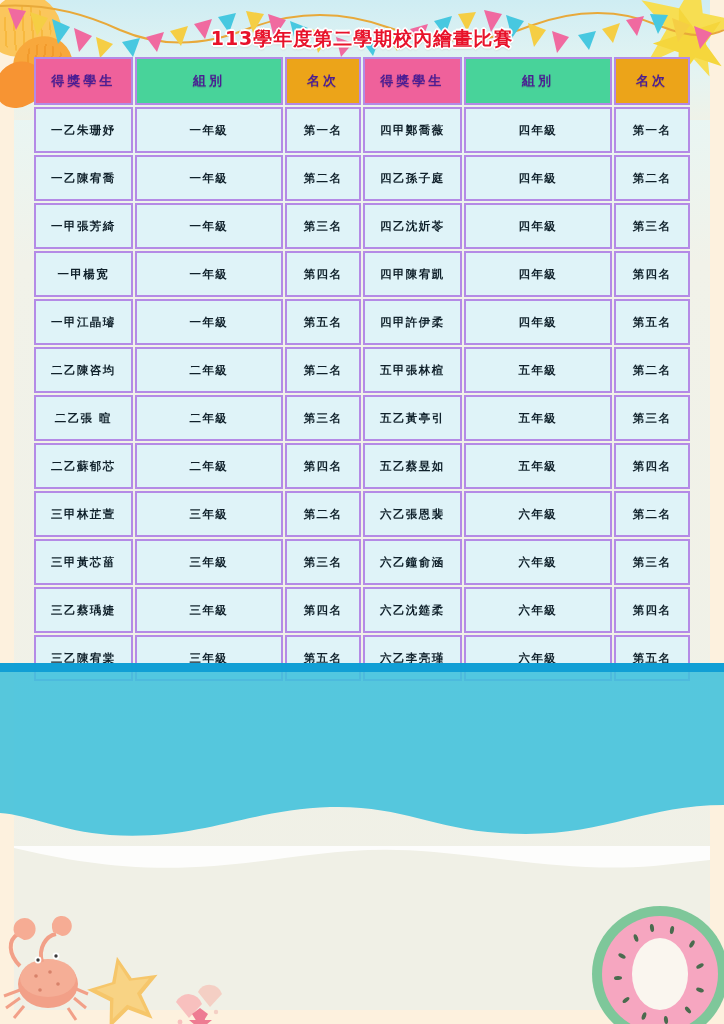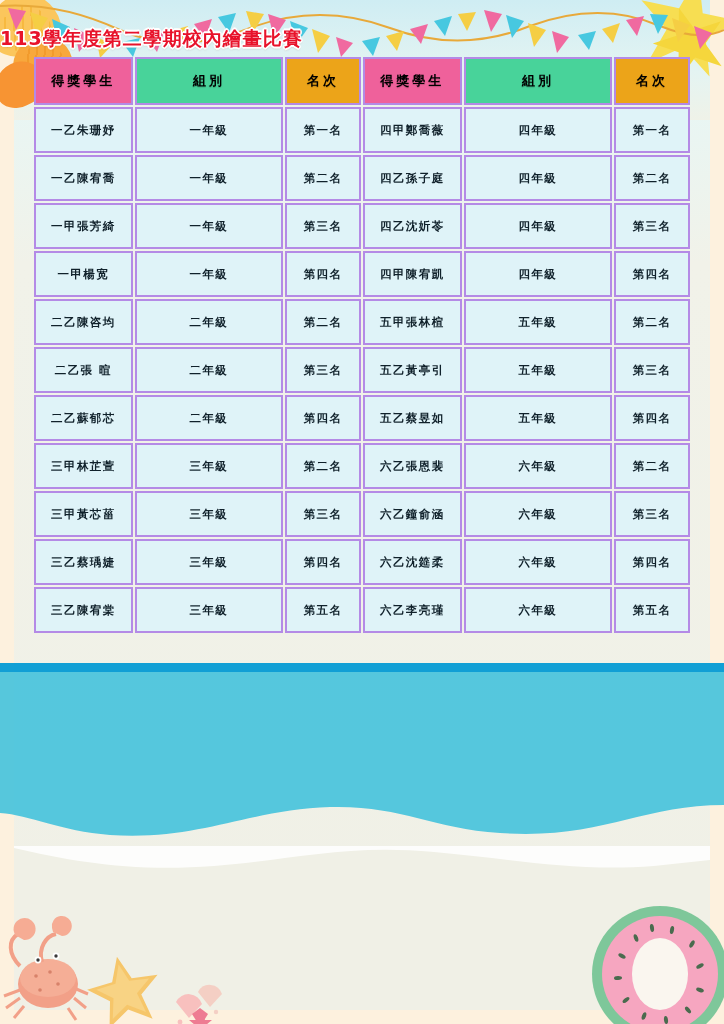--- a/index.html
+++ b/index.html
@@ -63,21 +63,21 @@
     background:#F5D63C;
     clip-path:polygon(50% 0%,61% 33%,96% 33%,68% 54%,79% 88%,50% 67%,21% 88%,32% 54%,4% 33%,39% 33%);
     transform:rotate(-18deg);
   }
 
   
   .bunting { position:absolute; left:0; top:0; width:724px; height:62px; }
 
   
   .title {
-    position:absolute; left:0; top:26px; width:724px; 
+    position:absolute; left:0; top:26px; width:724px; text-align:center;
     font-family:"DejaVu Sans", sans-serif;
     font-size:19px; font-weight:bold; letter-spacing:1px;
     color:#E8122A;
     text-shadow:
       -1.2px -1.2px 0 #fff, 1.2px -1.2px 0 #fff, -1.2px 1.2px 0 #fff, 1.2px 1.2px 0 #fff,
       0 -1.6px 0 #fff, 0 1.6px 0 #fff, -1.6px 0 0 #fff, 1.6px 0 0 #fff,
       0 2.4px 2px rgba(120,40,0,.25);
     z-index:6;
   }
 
@@ -89,21 +89,21 @@
   th, td {
     border:2px solid #B48AE6;
     text-align:center; vertical-align:middle;
     font-size:11.5px; color:#10212b;
     font-weight:bold;
     height:46px;
     background:#DFF3F8;
     font-family:"DejaVu Sans", sans-serif;
     letter-spacing:1.4px;
   }
-  th { height:48px; color:#000000; font-size:13px; letter-spacing:3px;
+  th { height:48px; color:#4c1d95; font-size:13px; letter-spacing:3px;
        text-shadow:0 1px 1px rgba(0,0,0,.18); }
   th.h-name { background:#EF619B; }
   th.h-group{ background:#48D39A; }
   th.h-rank { background:#ECA419; }
 
   col.c-name  { width:95px; }
   col.c-group { width:143px; }
   col.c-rank  { width:73px; }
 
   
@@ -221,20 +221,28 @@
           </tr>
           <tr>
             <td>一甲楊宽</td>
             <td>一年級</td>
             <td>第四名</td>
             <td>四甲陳宥凱</td>
             <td>四年級</td>
             <td>第四名</td>
           </tr>
           <tr>
+            <td>一甲江晶璿</td>
+            <td>一年級</td>
+            <td>第五名</td>
+            <td>四甲許伊柔</td>
+            <td>四年級</td>
+            <td>第五名</td>
+          </tr>
+          <tr>
             <td>二乙陳咨均</td>
             <td>二年級</td>
             <td>第二名</td>
             <td>五甲張林楦</td>
             <td>五年級</td>
             <td>第二名</td>
           </tr>
           <tr>
             <td>二乙張 暄</td>
             <td>二年級</td>

